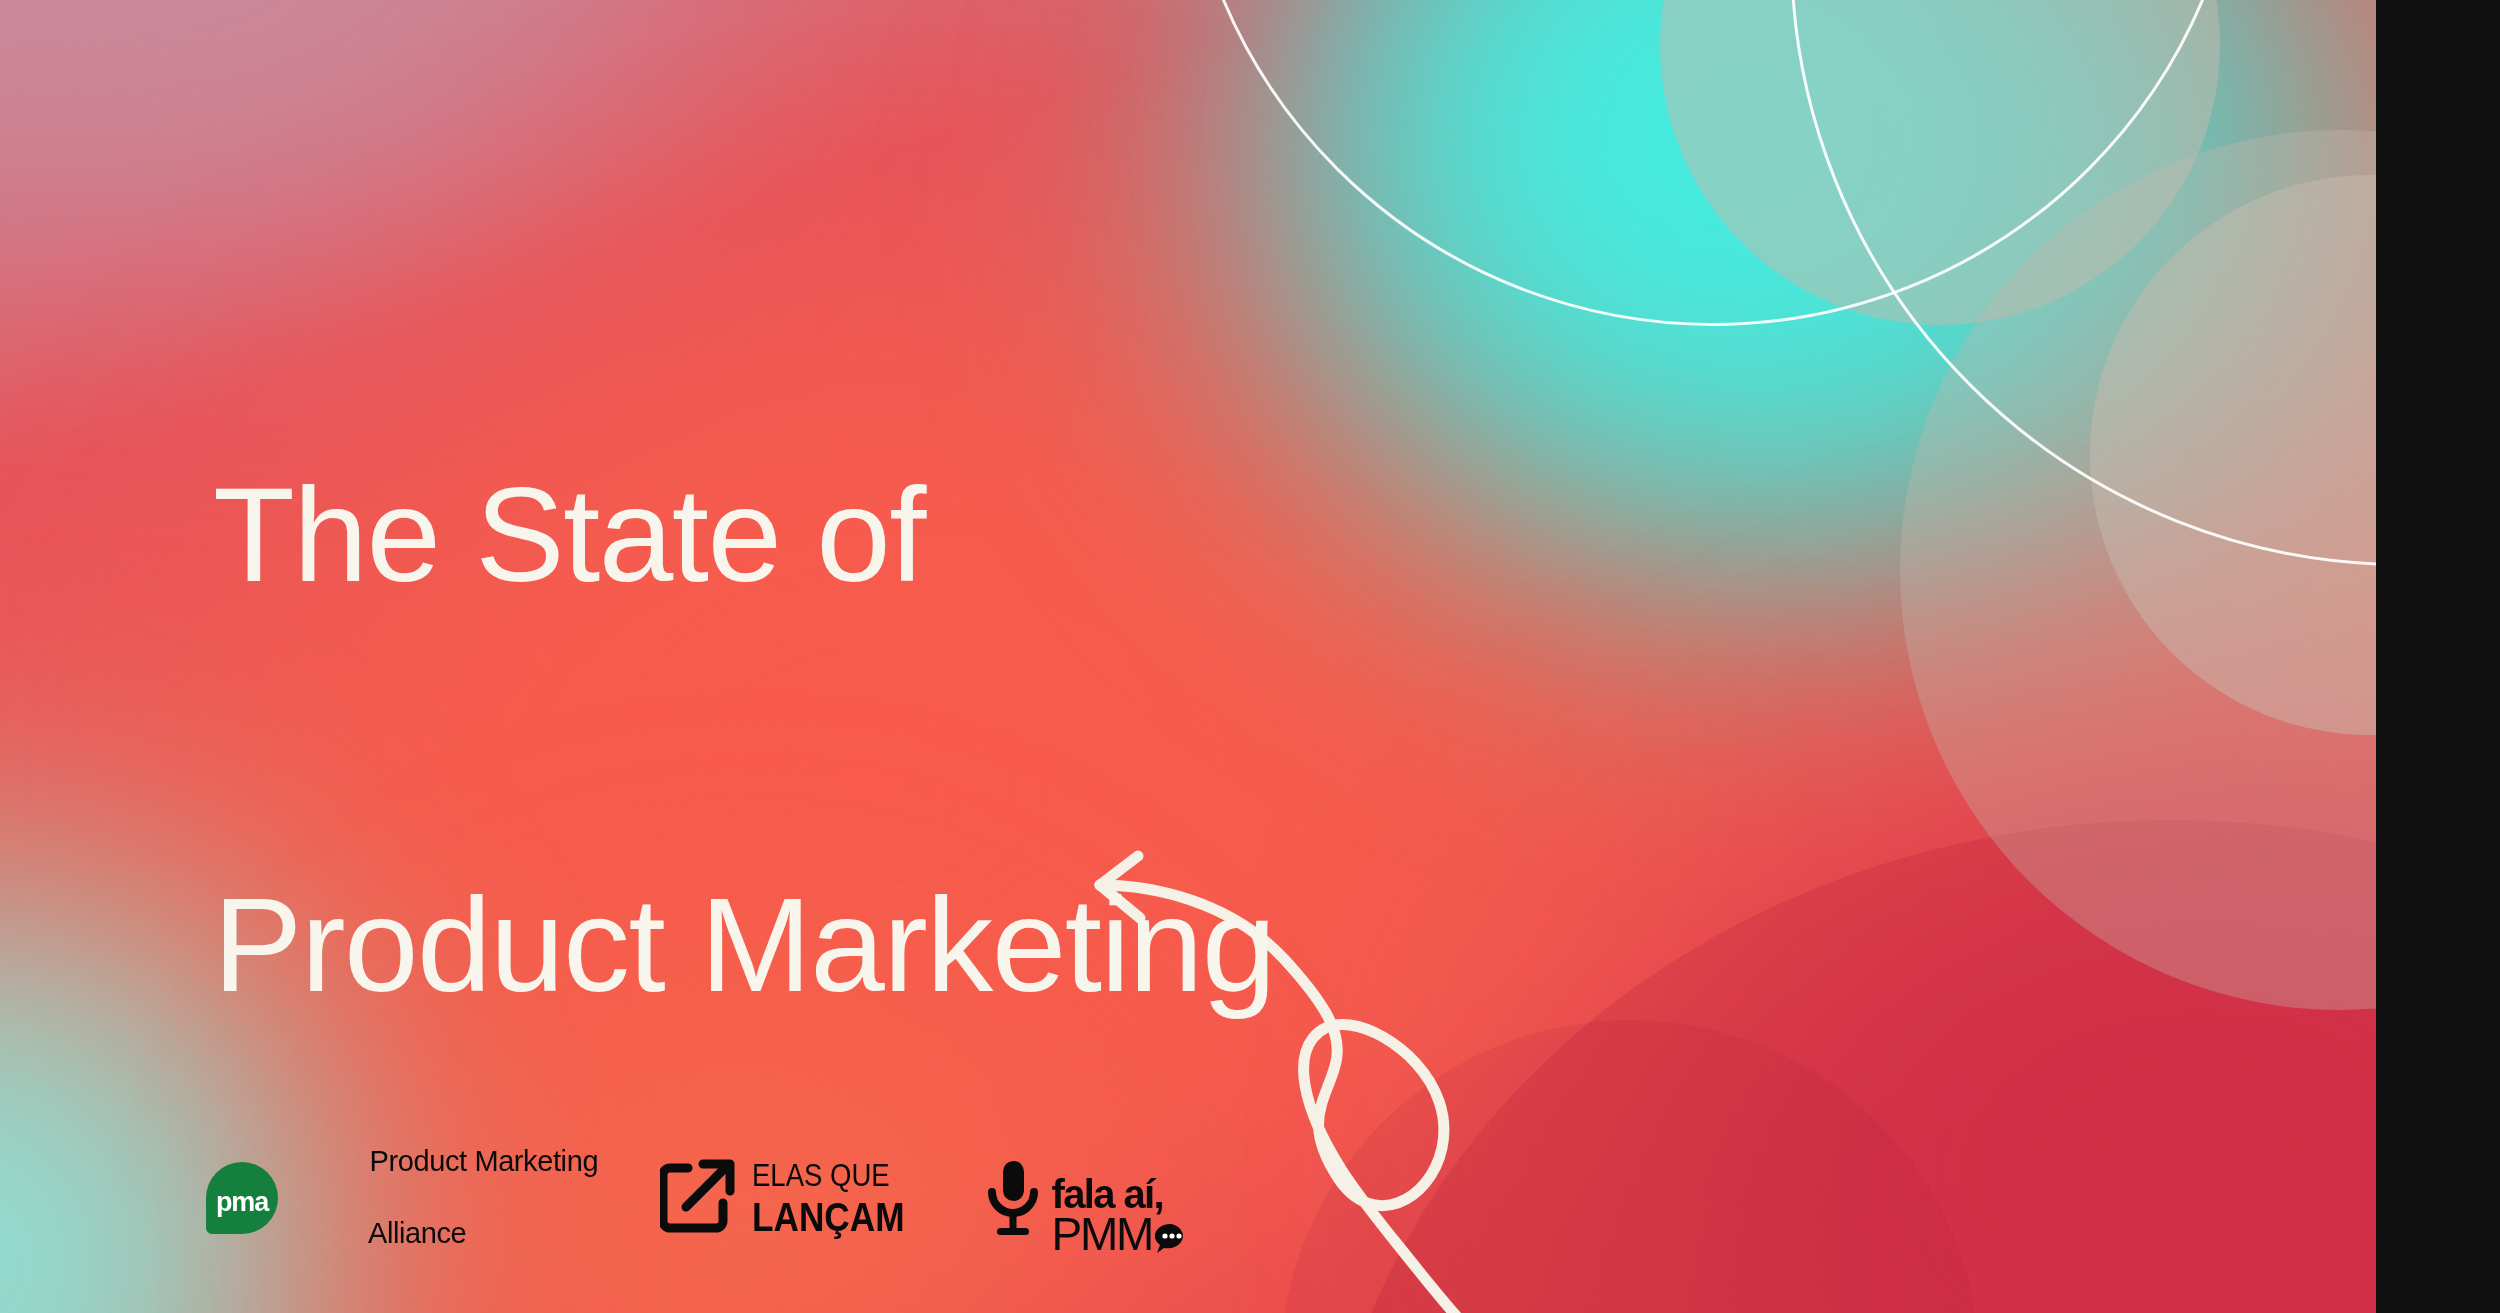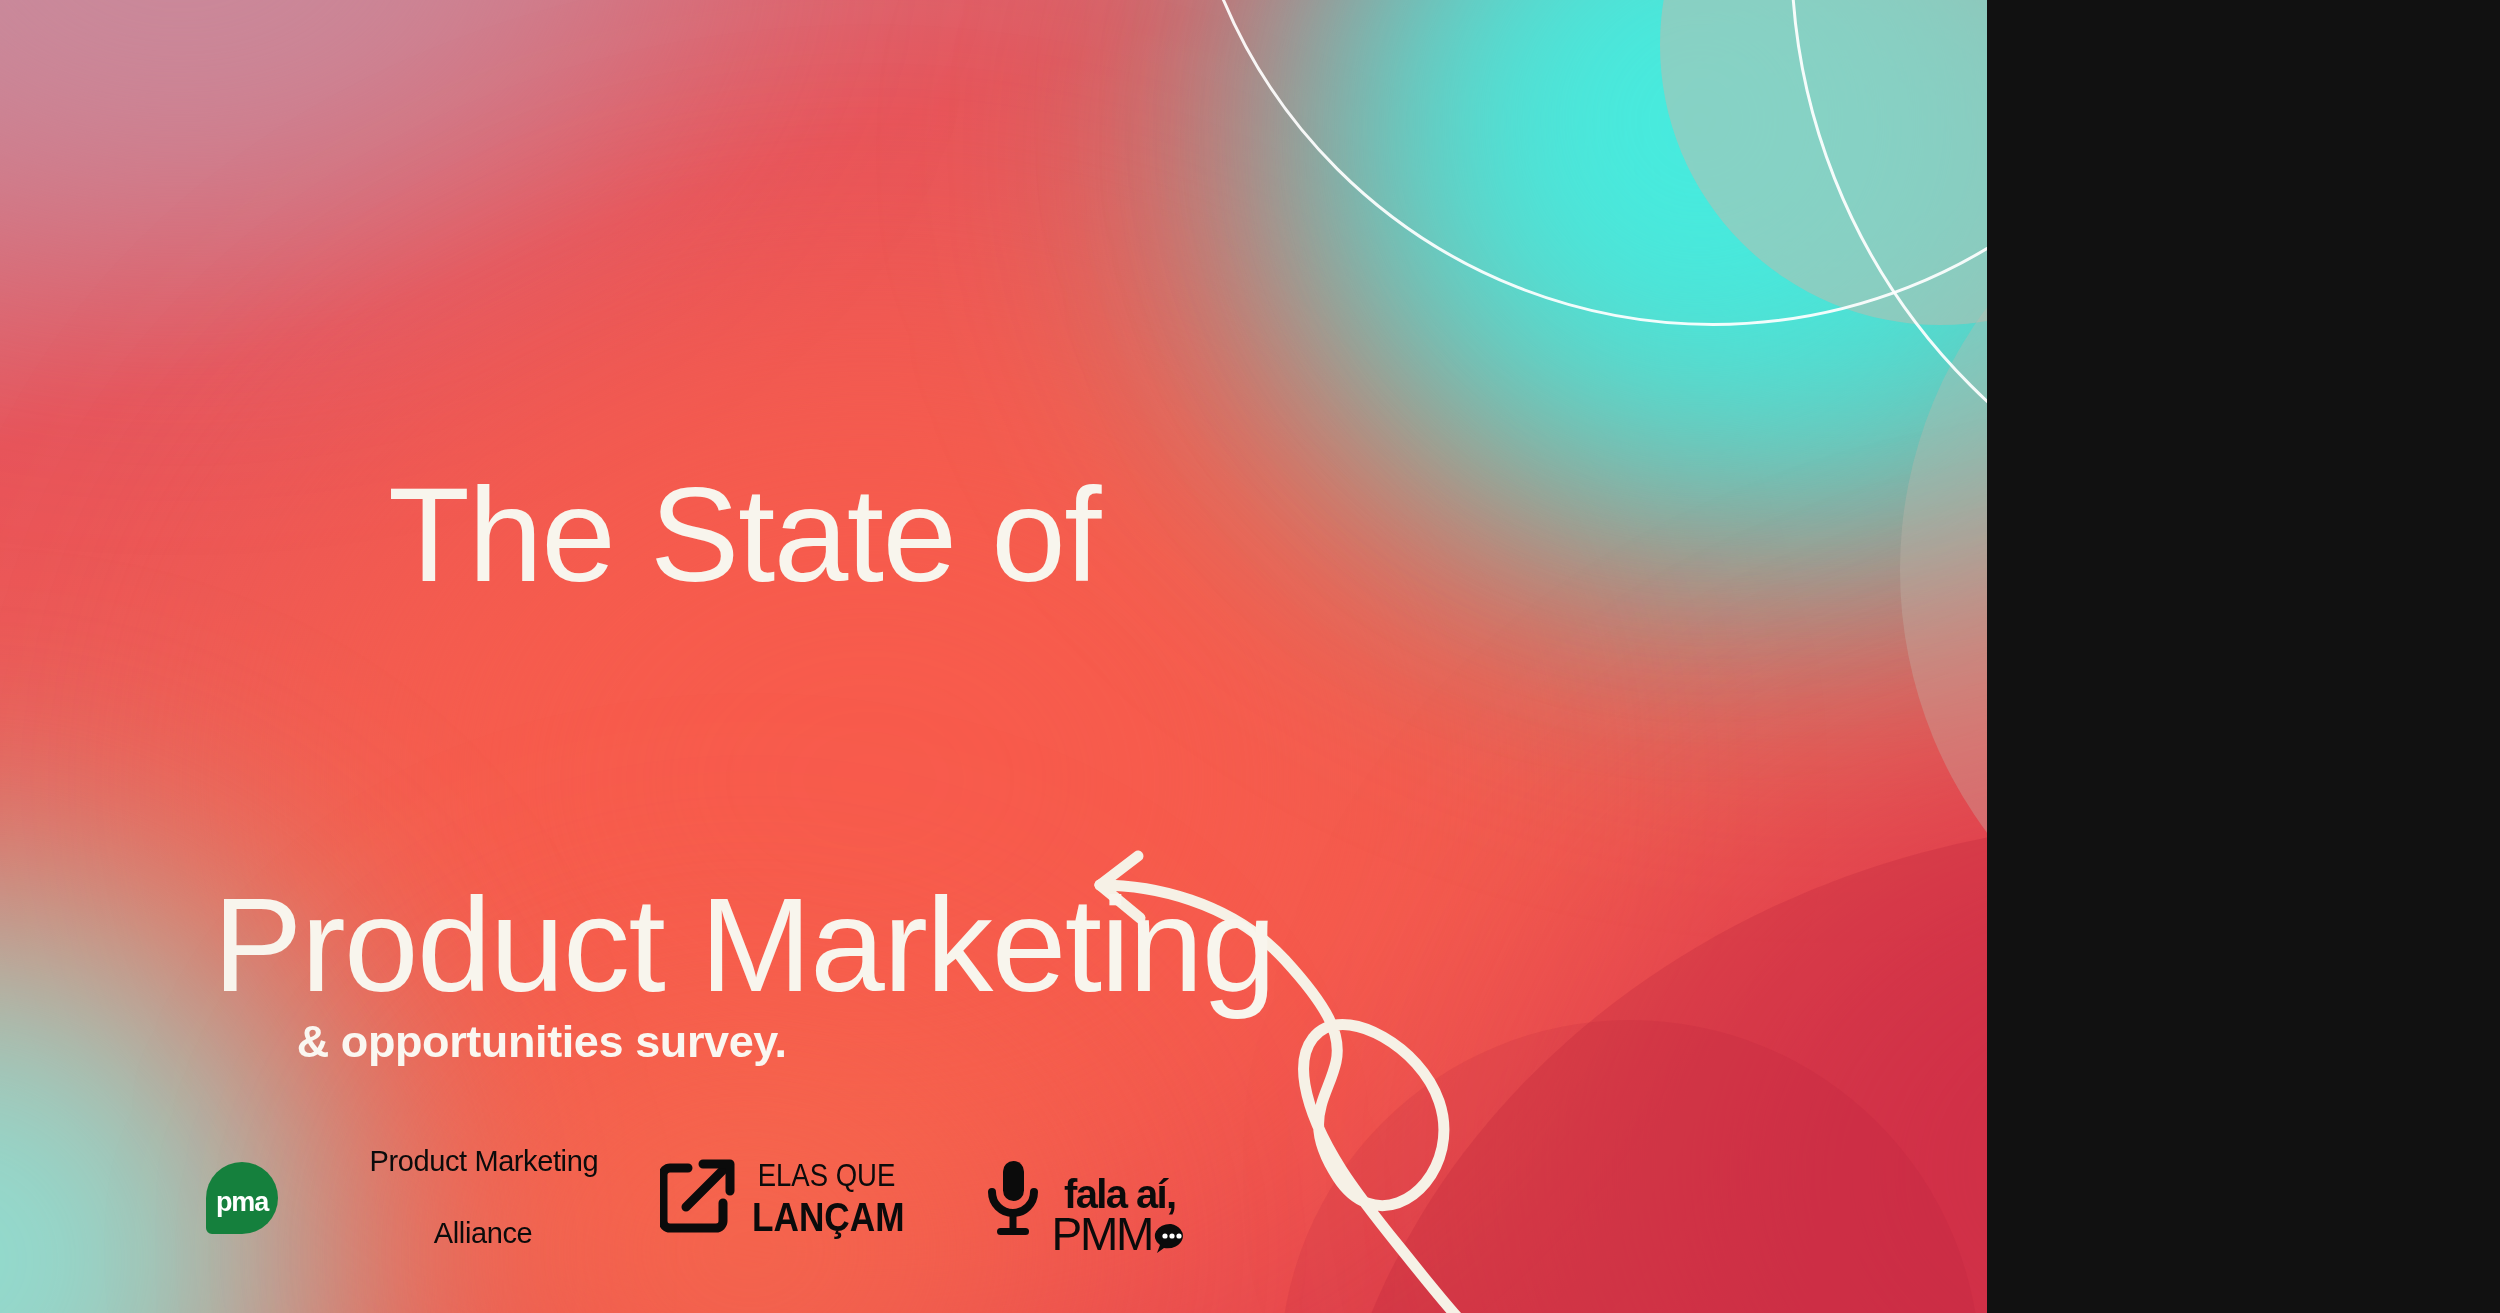--- a/index.html
+++ b/index.html
@@ -2,25 +2,24 @@
 <html><head>
 <meta charset="utf-8">
 <style>
   html, body {
     margin: 0;
     padding: 0;
     background: #111;
   }
   #stage {
     position: relative;
-    width: 1987px;
+    width: 2376px;
     height: 1313px;
     overflow: hidden;
     font-family: "Liberation Sans", sans-serif;
-    text-align: center;
   }
 
   
   .bg-base {
     position: absolute;
     inset: 0;
     background: linear-gradient(160deg, #c98494 0%, #e8545a 22%, #f4604f 48%, #f25a4f 70%, #e03e4f 100%);
   }
   .bg-blob {
     position: absolute;
@@ -294,21 +293,20 @@
   <div class="content">
 
     <div class="headline">
       <span class="l1">The State of</span>
       <span class="l2">Product Marketing</span>
     </div>
 
 
     <div class="subtitle">
       <br>
-      <span>&amp; opportunities survey.</span>
     </div>
 
     <div class="logo-row">
 
       <div class="logo pma-logo">
         <div class="pma-mark">
           <span class="pma-mark-text">pma</span>
         </div>
         <div class="pma-words">
           <span>Product Marketing</span><br>

